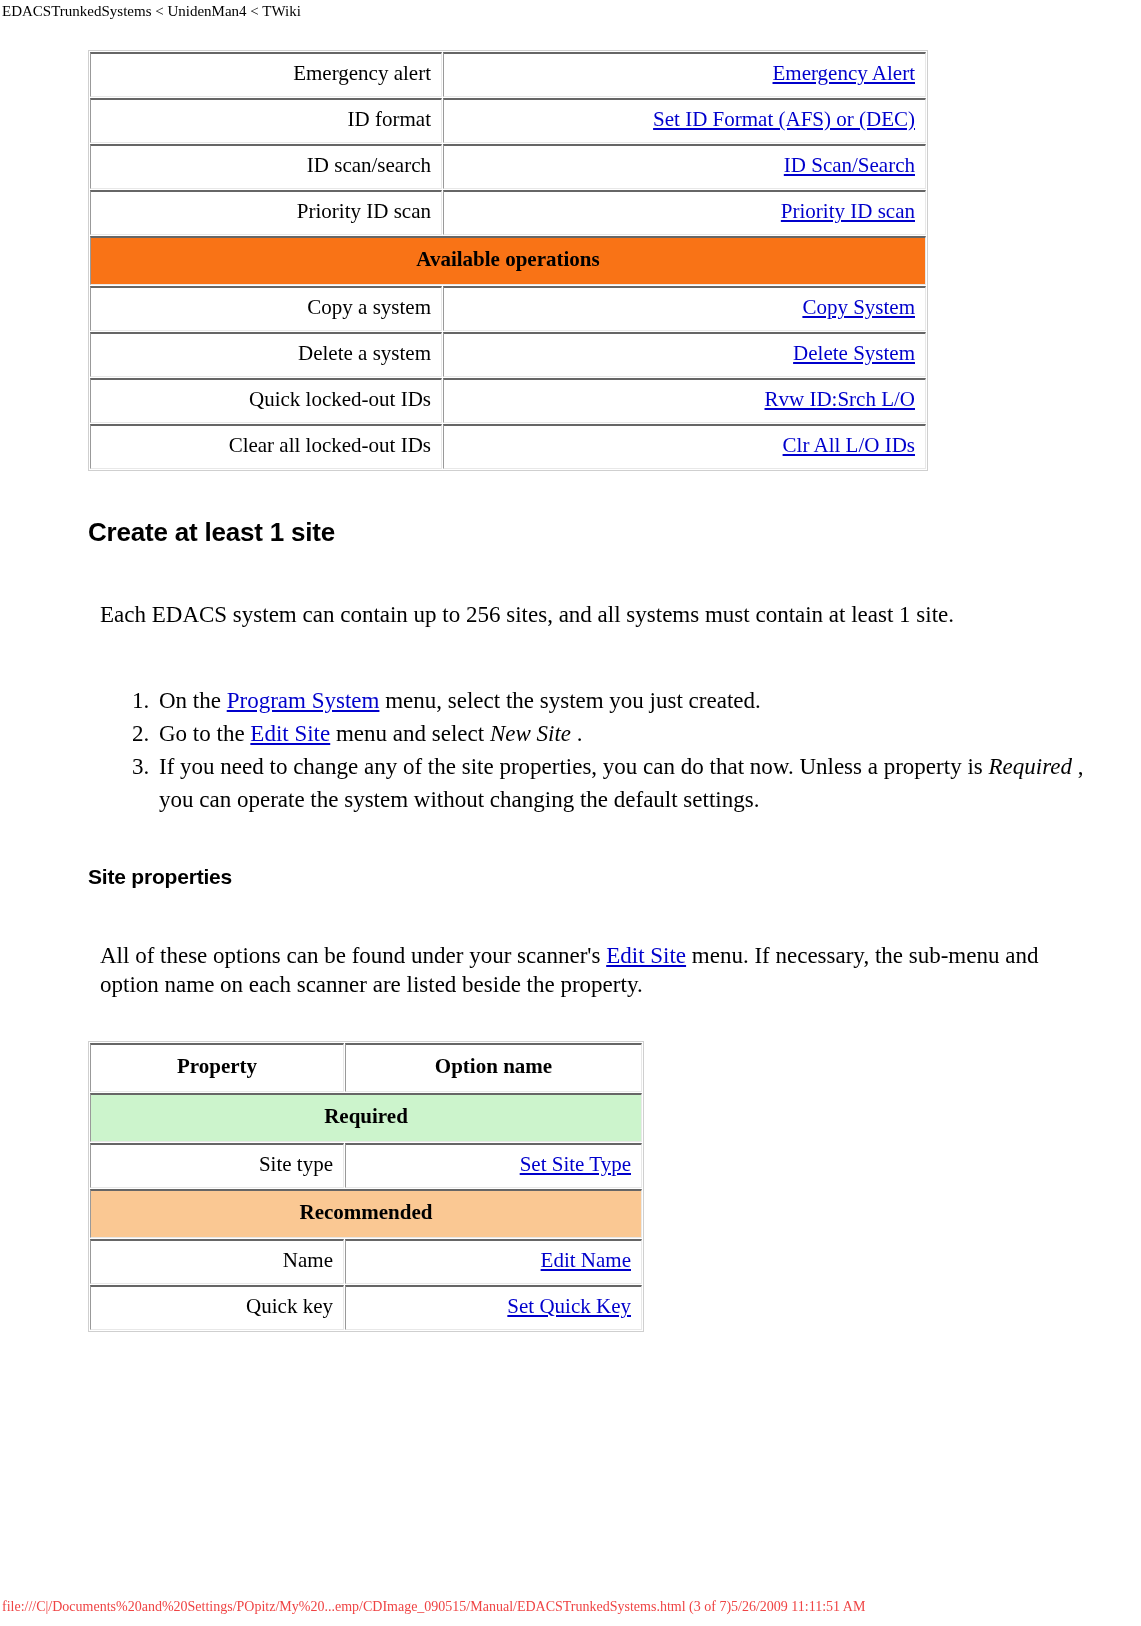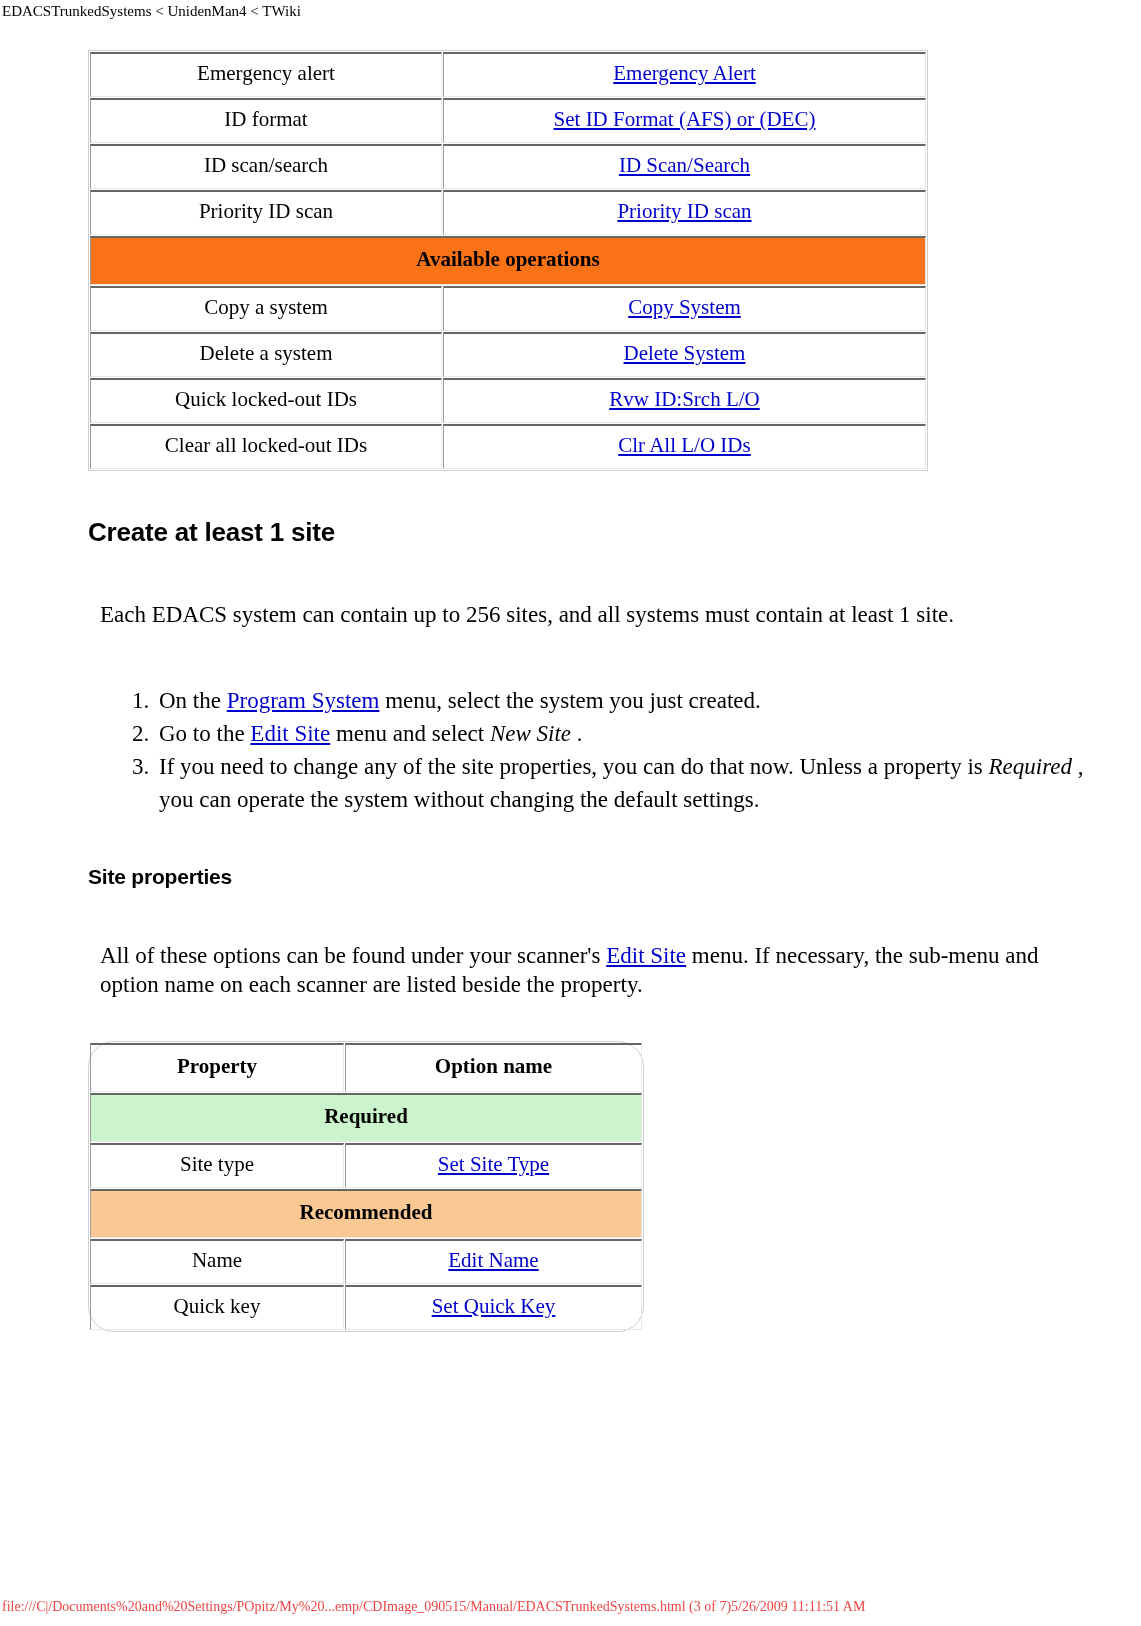--- a/index.html
+++ b/index.html
@@ -48,40 +48,40 @@
   }
   table.twiki td,
   table.twiki th {
     border-top: 2px solid #666666;
     border-left: 1px solid #999999;
     border-right: 1px solid #e8e8e8;
     border-bottom: 1px solid #e8e8e8;
     padding: 6px 10px 10px 10px;
     vertical-align: top;
     font-weight: normal;
-    text-align: center;
+    text-align: right;
   }
   table.twiki th.hdr {
     text-align: center;
     font-weight: bold;
     padding: 8px 10px 12px 10px;
   }
   table.twiki td.sect,
   table.twiki th.sect {
     text-align: center;
     font-weight: bold;
     padding: 8px 10px 12px 10px;
   }
 
   
   #table-operations { width: 840px; }
   #table-operations td.c1, #table-operations th.c1 { width: 330px; }
 
   
-  #table-site-properties { width: 556px; border-radius: 26px; }
+  #table-site-properties { width: 556px; }
   #table-site-properties td.c1, #table-site-properties th.c1 { width: 232px; }
 
   a.wlink {
     color: #0000cc;
     text-decoration: underline;
   }
 
   
   h2.sec {
     font-family: "Liberation Sans", "DejaVu Sans", sans-serif;

